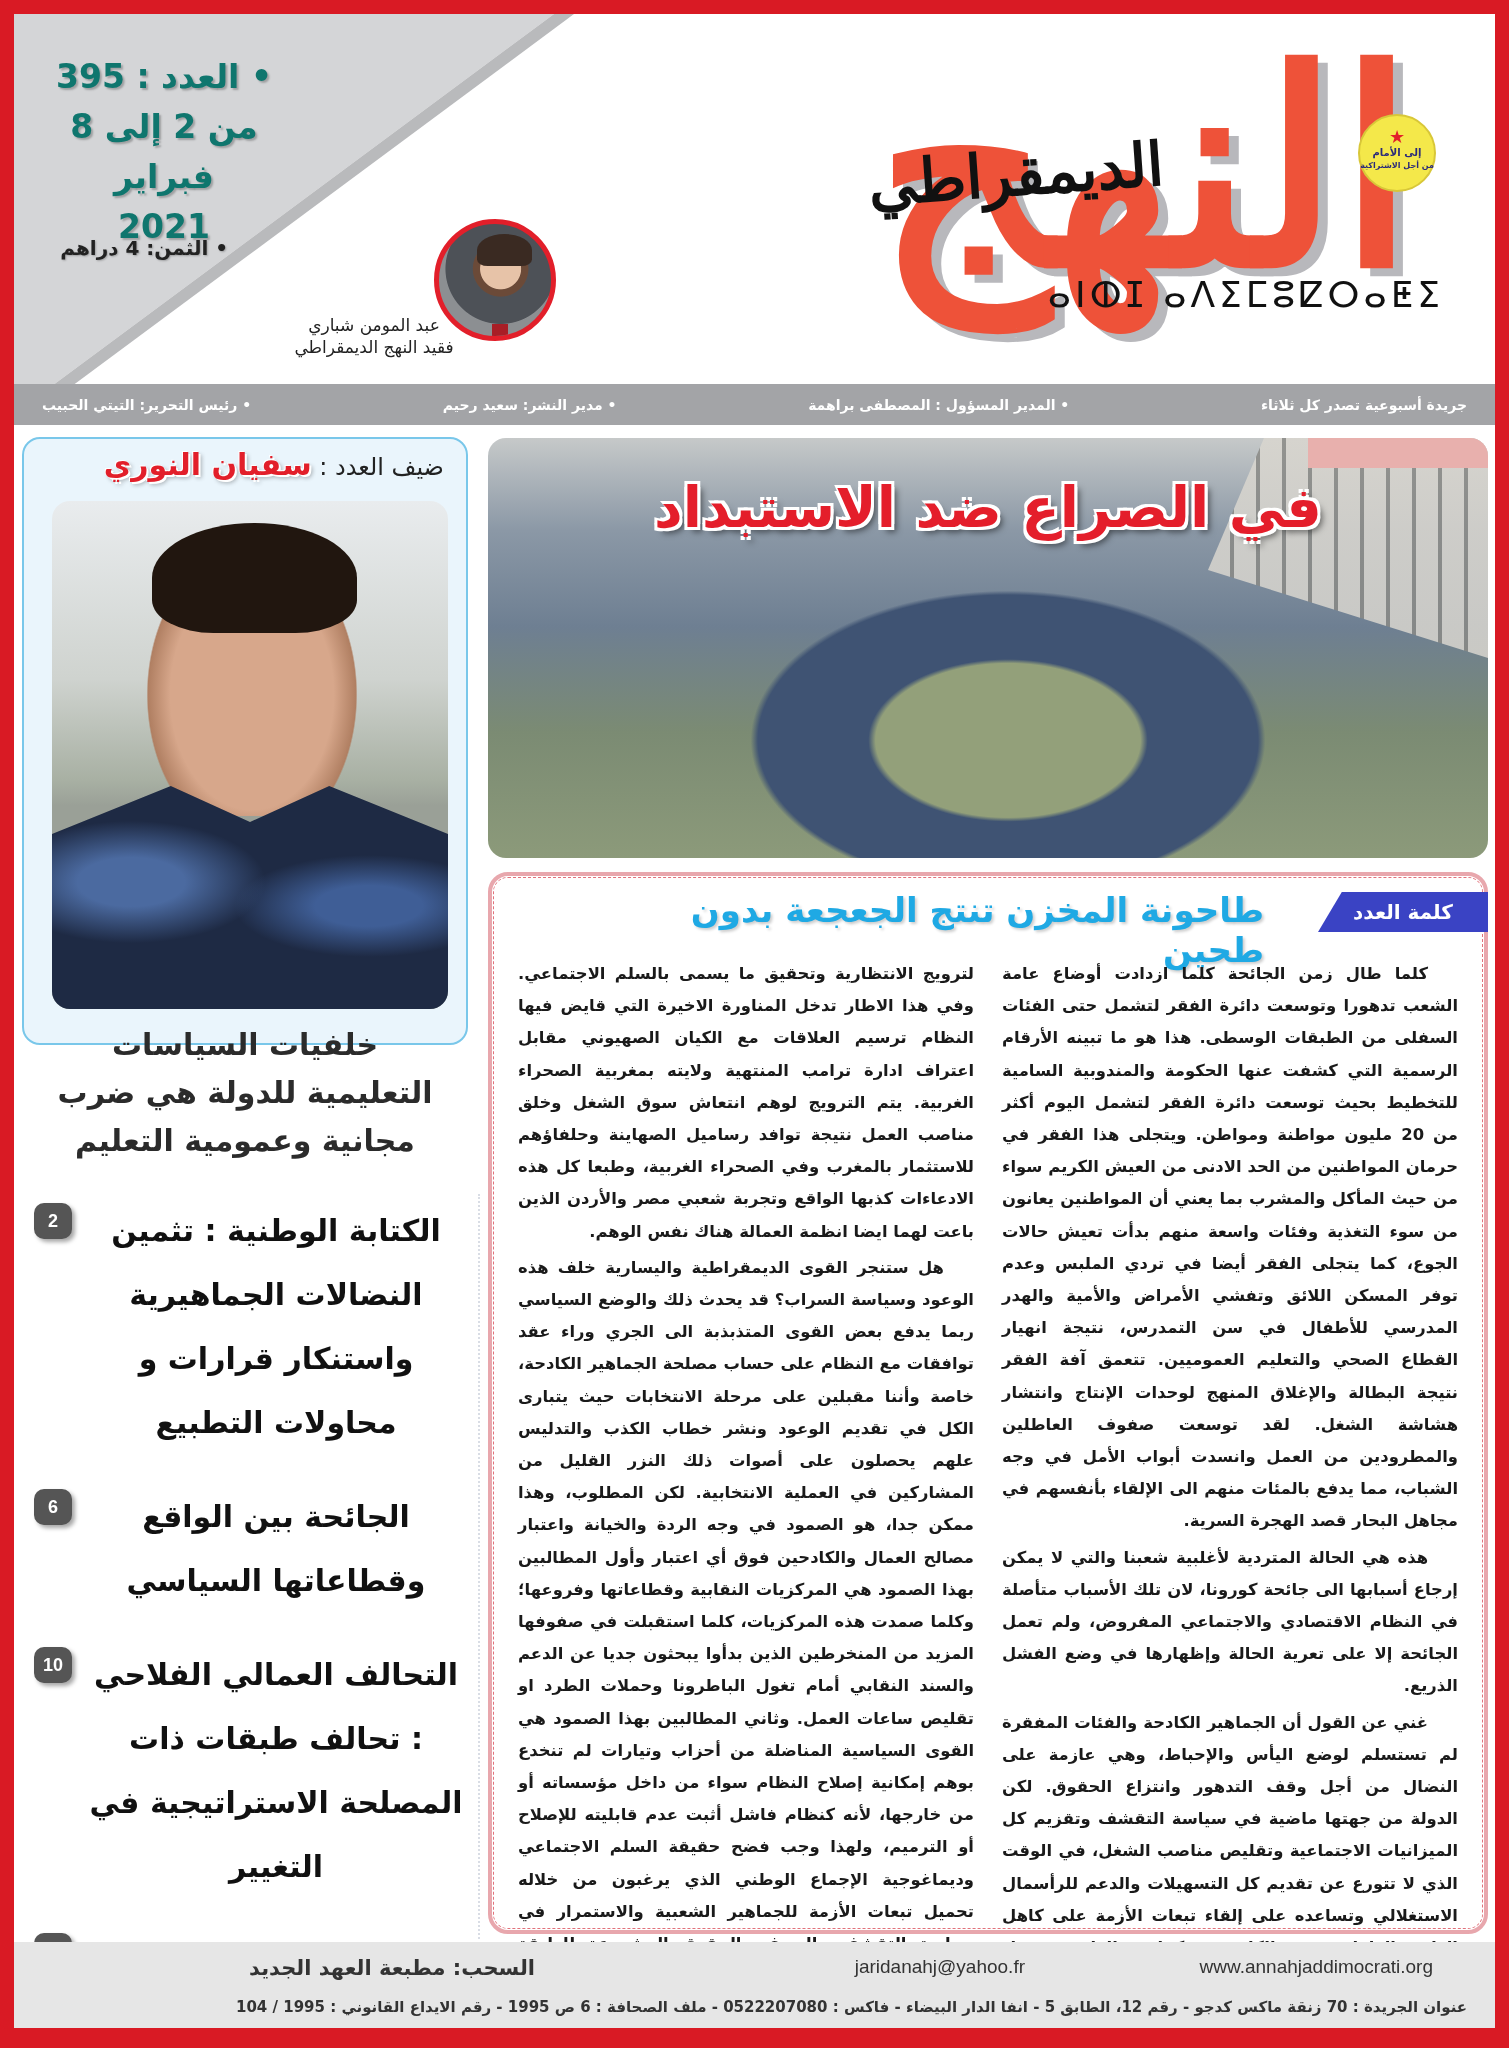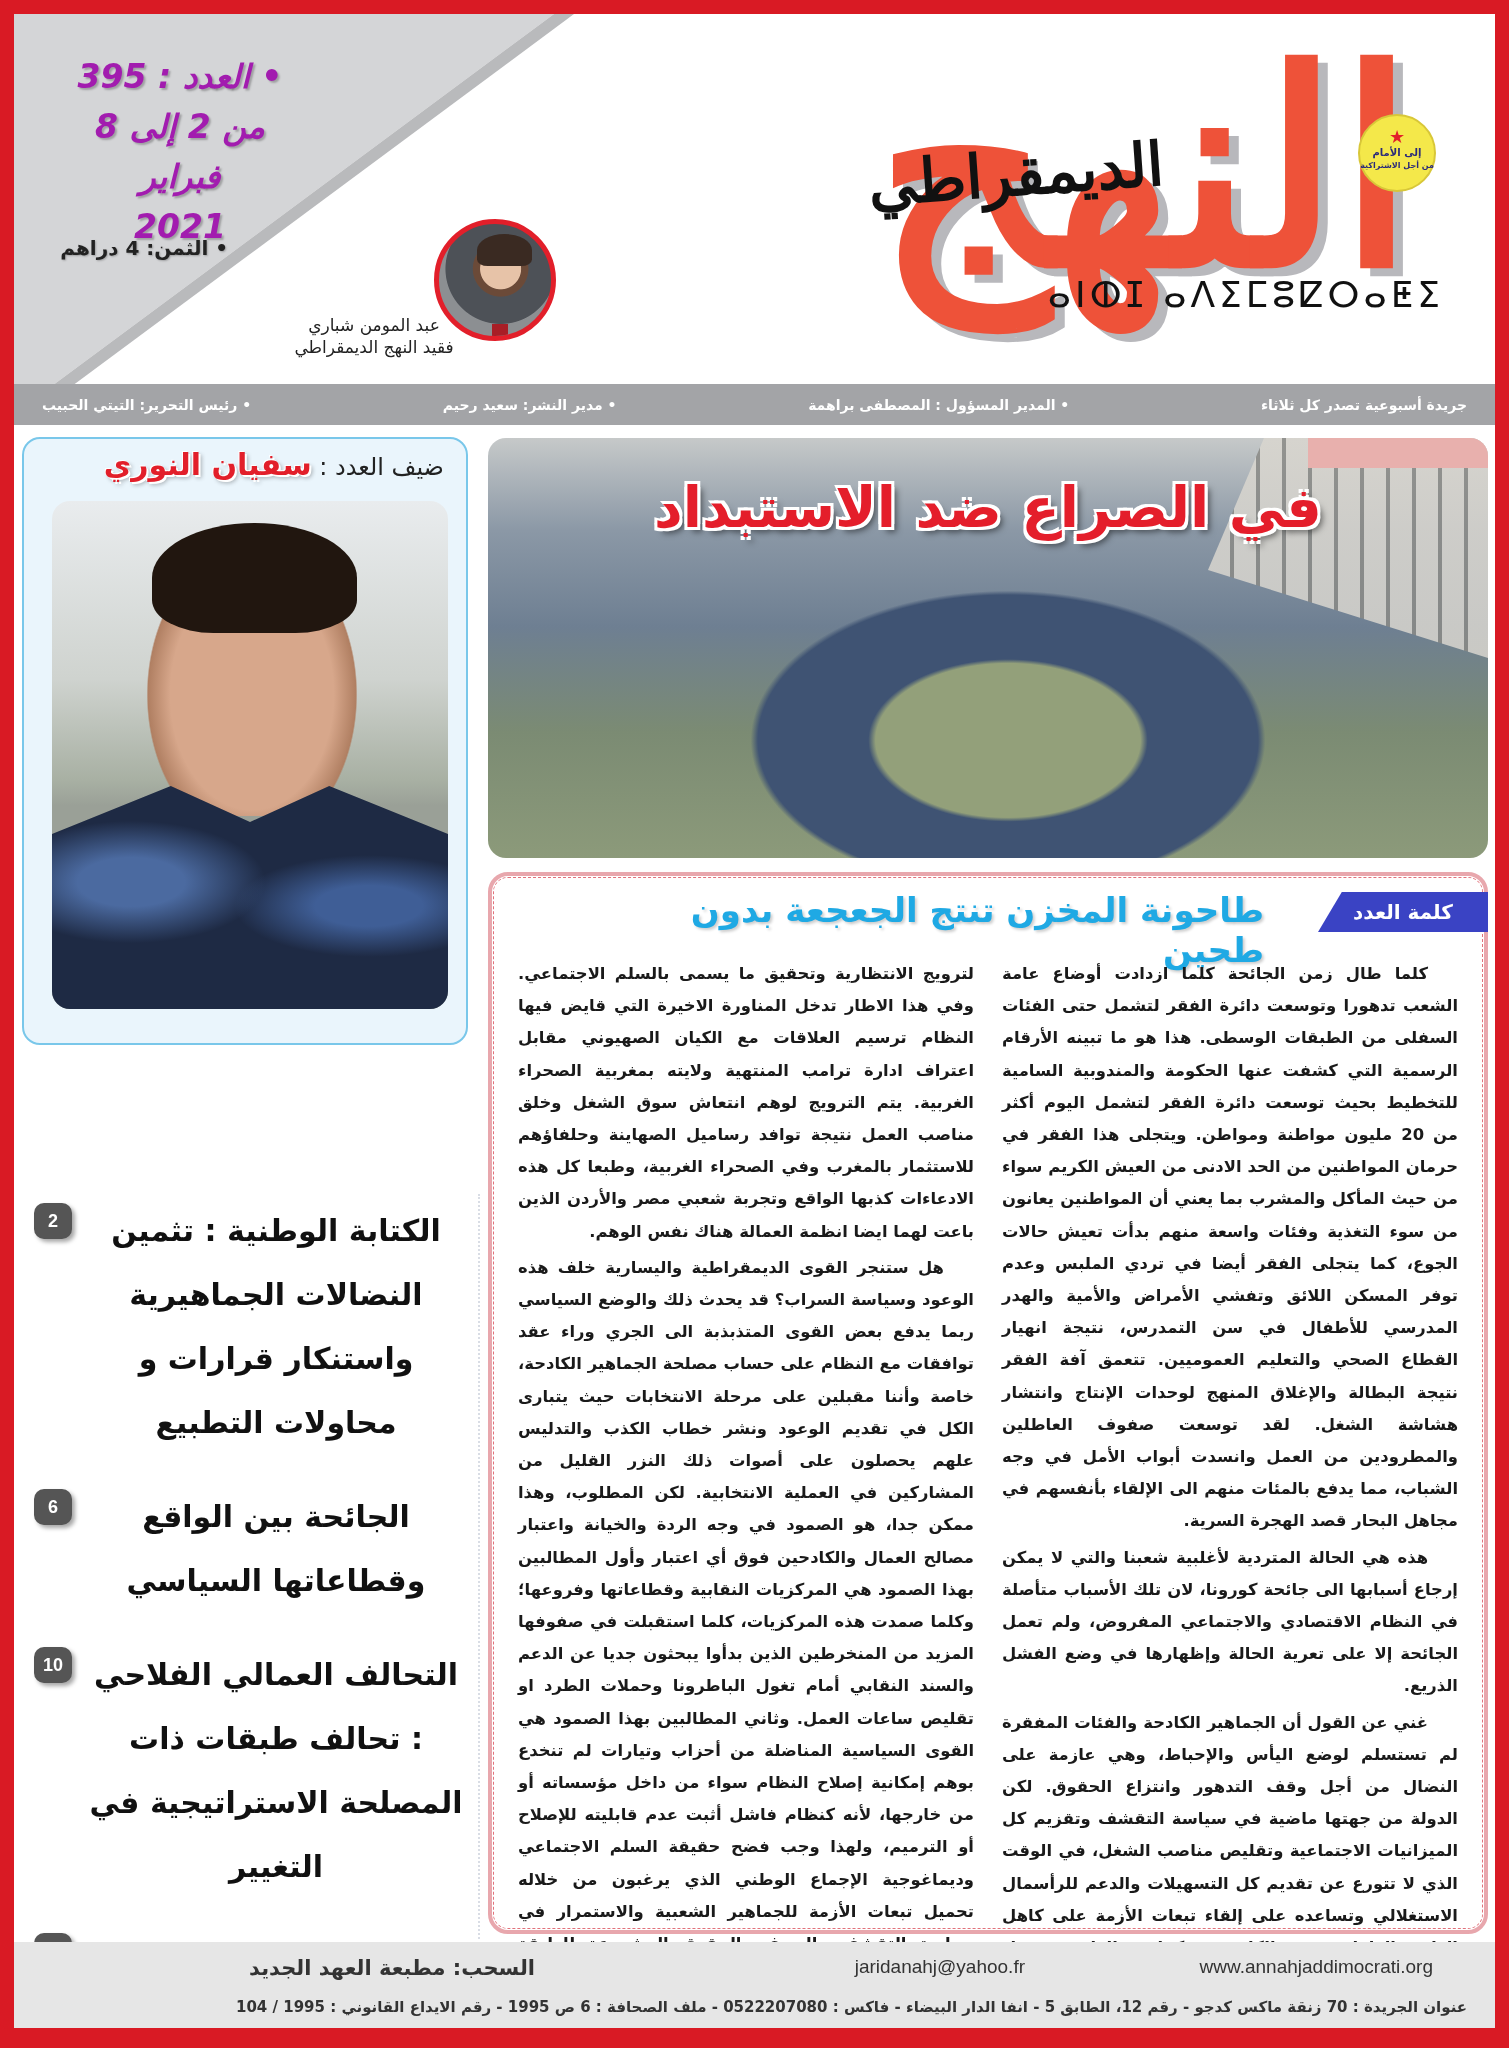--- a/index.html
+++ b/index.html
@@ -21,24 +21,24 @@
     position: absolute; left: 0; top: 0; width: 1481px; height: 370px;
     background: #d4d5d7;
     clip-path: polygon(0 0, 540px 0, 0 400px);
   }
   .mast-grey-edge {
     position: absolute; left: 0; top: 0; width: 1481px; height: 370px;
     background: #b9babc;
     clip-path: polygon(540px 0, 560px 0, 0 415px, 0 400px);
   }
   .issue-block {
-    position: absolute; left: 46px; top: 38px; width: 240px;
+    position: absolute; left: 30px; top: 38px; width: 240px;
     text-align: center; direction: rtl;
     font-family: "DejaVu Sans", sans-serif; font-weight: bold;
-    color: #a21caf; text-shadow: 2px 2px 2px rgba(0,0,0,0.25); font-style: italic;
+    color: #0f766e; text-shadow: 2px 2px 2px rgba(0,0,0,0.25);
   }
   .issue-line { font-size: 33px; line-height: 50px; }
   .price-line {
     position: absolute; left: 14px; top: 222px; width: 200px;
     text-align: right; font-weight: bold; font-size: 20px; color: #222;
     text-shadow: 1px 1px 2px rgba(0,0,0,0.25);
   }
   .founder-photo {
     position: absolute; left: 420px; top: 205px; width: 122px; height: 122px;
     border-radius: 50%; border: 5px solid #e21f2a; overflow: hidden;
@@ -247,20 +247,21 @@
 
   <div class="guest-box">
     <div class="guest-title">
       <span>ضيف العدد : </span><span class="name">سفيان النوري</span>
     </div>
     <div class="guest-photo">
       <div class="face"></div>
       <div class="hair"></div>
       <div class="shirt"></div>
     </div>
+    <div class="guest-headline">خلفيات السياسات التعليمية للدولة هي ضرب مجانية وعمومية التعليم</div>
   </div>
 
   <div class="teasers">
     <div class="teaser">
       <div class="teaser-num">2</div>
       <div class="teaser-text">الكتابة الوطنية : تثمين النضالات الجماهيرية واستنكار قرارات و محاولات التطبيع</div>
     </div>
     <div class="teaser">
       <div class="teaser-num">6</div>
       <div class="teaser-text">الجائحة بين الواقع وقطاعاتها السياسي</div>

